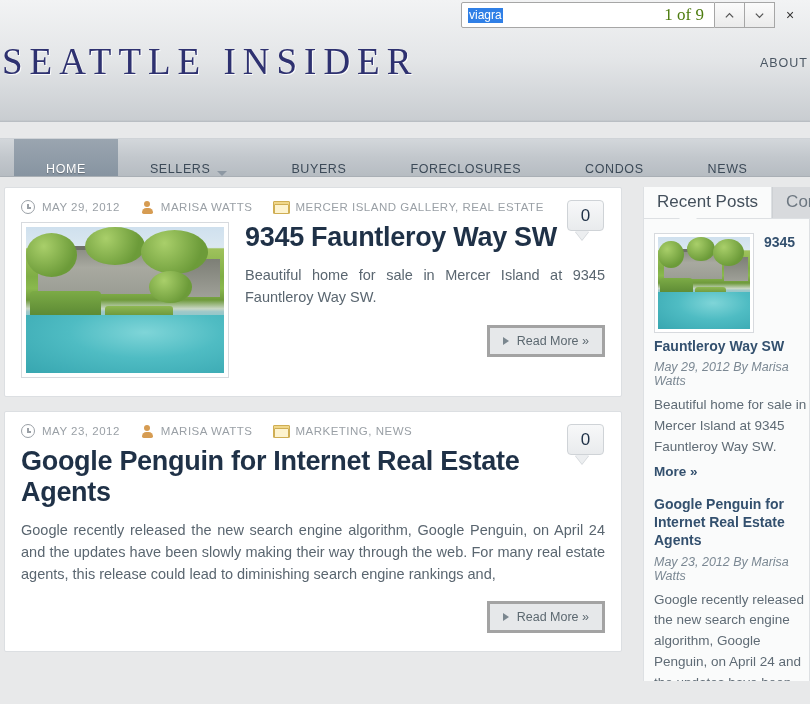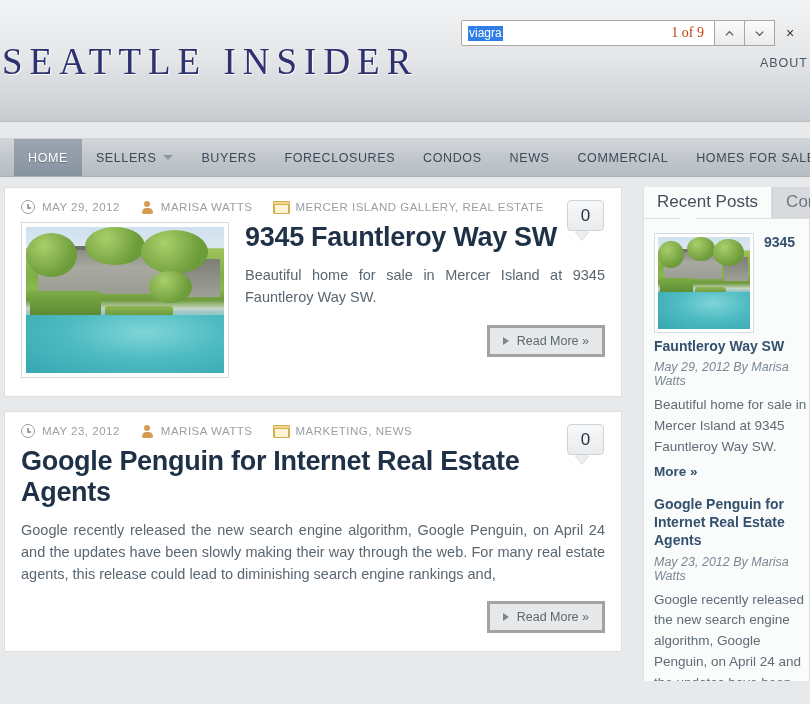--- a/index.html
+++ b/index.html
@@ -7,21 +7,21 @@
     margin: 0; padding: 0;
     width: 810px; height: 704px;
     overflow: hidden;
     background: #e8e9ea;
     font-family: "Liberation Sans", sans-serif;
   }
   #page { position: relative; width: 810px; height: 704px; overflow: hidden; }
 
   
   .findbar {
-    position: absolute; top: 20px; left: 461px;
+    position: absolute; top: 2px; left: 461px;
     width: 344px; height: 26px;
     display: flex; align-items: stretch;
     z-index: 50;
   }
   .find-field {
     flex: 1 1 auto;
     background: #ffffff;
     border: 1px solid #a6a6a6;
     border-radius: 2px 0 0 2px;
     display: flex; align-items: center;
@@ -29,21 +29,21 @@
     font-size: 12px;
     position: relative;
   }
   .find-term {
     background: #2f7fe6; color: #ffffff;
     font-size: 12px; line-height: 15px;
     padding: 0 1px;
     font-family: "Liberation Sans", sans-serif;
   }
   .find-count {
-    margin-left: auto; color: #c2410c; font-size: 14px;
+    margin-left: auto; color: #4d7c0f; font-size: 17px;
     font-family: "Liberation Serif", serif;
     padding-right: 4px;
   }
   .find-btn {
     width: 30px;
     background: linear-gradient(to bottom,#fbfbfb 0%, #ebebeb 100%);
     border: 1px solid #a6a6a6; border-left: none;
     display: flex; align-items: center; justify-content: center;
     color: #444; font-size: 12px;
   }
@@ -82,22 +82,22 @@
   .mainnav {
     height: 39px;
     background: linear-gradient(to bottom, #d3d7db 0%, #c2c7cc 50%, #b6bcc2 100%);
     border-top: 1px solid #cfd3d7;
     border-bottom: 1px solid #a9afb5;
     display: flex; align-items: stretch;
     padding-left: 14px;
     overflow: hidden;
   }
   .nav-item {
-    display: flex; align-items: center; gap: 7px;
-    padding: 0 14px;
+    display: flex; align-items: flex-end; gap: 7px;
+    padding: 0 32px;
     font-size: 12.5px; letter-spacing: 0.6px;
     color: #3c4a58;
     white-space: nowrap;
   }
   .nav-item.active {
     background: linear-gradient(to bottom, #9aa5b0 0%, #8794a1 100%);
     color: #ffffff;
     text-shadow: 0 1px 1px rgba(0,0,0,0.28);
   }
   .caret {

